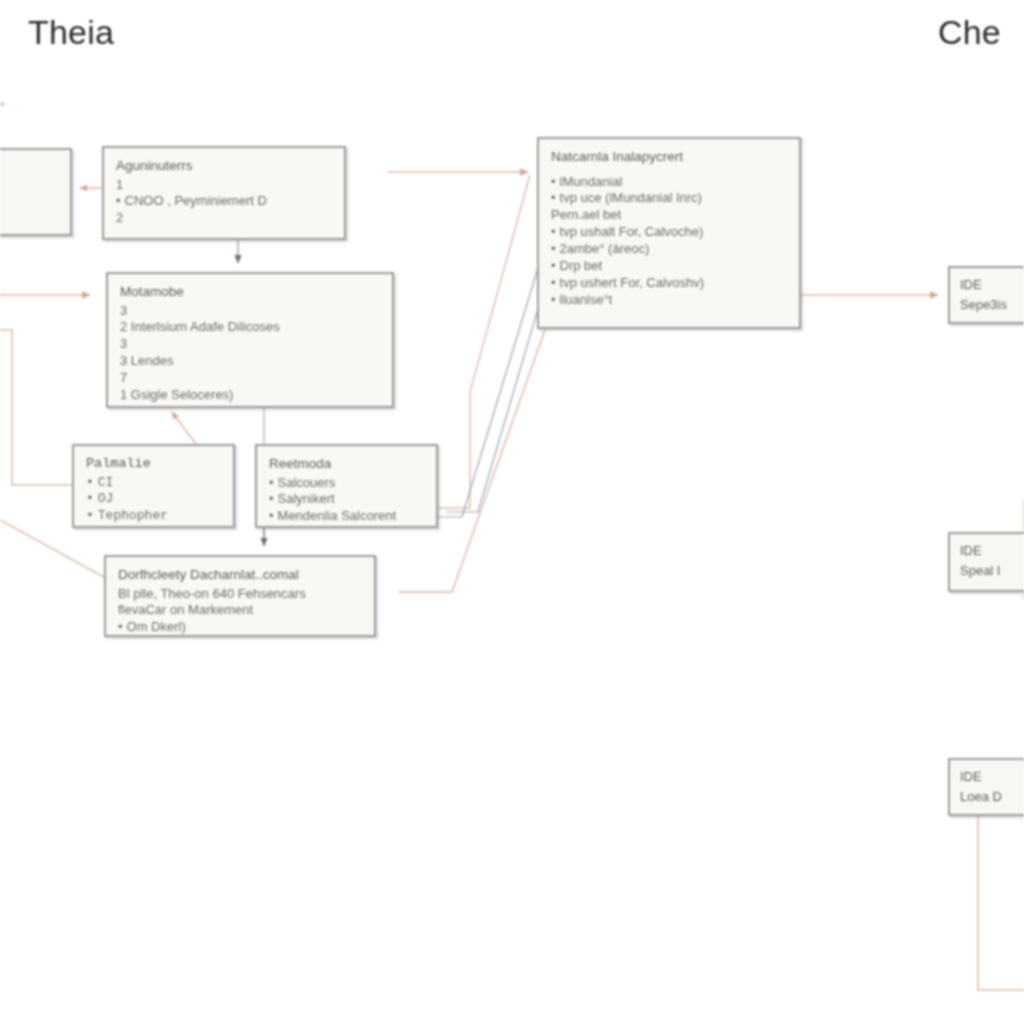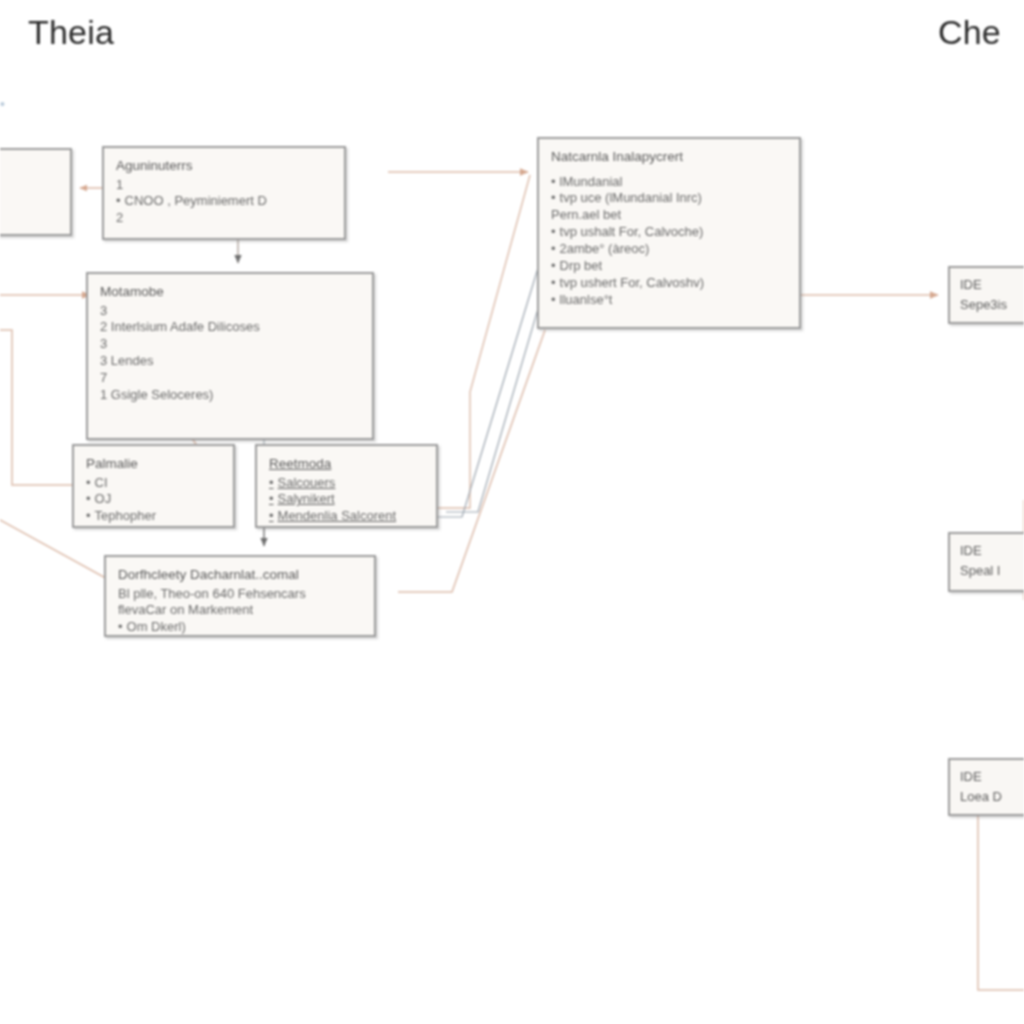--- a/index.html
+++ b/index.html
@@ -68,23 +68,23 @@
   }
   .node li.bul::before {
     content: "\2022";
     margin-right: 4px;
   }
   .node li.plain::before { content: ""; }
 
   
   #node-left-stub      { left: -30px; top: 148px;  width: 102px; height: 88px; }
   #node-arguments      { left: 102px; top: 146px;  width: 244px; height: 94px; }
-  #node-metamodel      { left: 86px;  top: 272px;  width: 288px; height: 168px; }
-  #node-portable       { left: 72px;  top: 444px;  width: 163px; height: 84px; }
-  #node-runtime        { left: 255px; top: 444px;  width: 183px; height: 84px; text-decoration: underline; }
+  #node-metamodel      { left: 106px;  top: 272px;  width: 288px; height: 136px; }
+  #node-portable       { left: 72px;  top: 444px;  width: 163px; height: 84px; font-family: Liberation Mono, monospace; }
+  #node-runtime        { left: 255px; top: 444px;  width: 183px; height: 84px; }
   #node-deployment     { left: 104px; top: 555px;  width: 272px; height: 82px; }
   #node-network-mgmt   { left: 537px; top: 137px;  width: 264px; height: 192px; }
 
   .ide {
     position: absolute;
     box-sizing: border-box;
     background: #f9f7f4;
     border: 2px solid #9a9a9a;
     box-shadow: 2px 2px 2px rgba(120,120,120,0.28);
     padding: 7px 10px;

